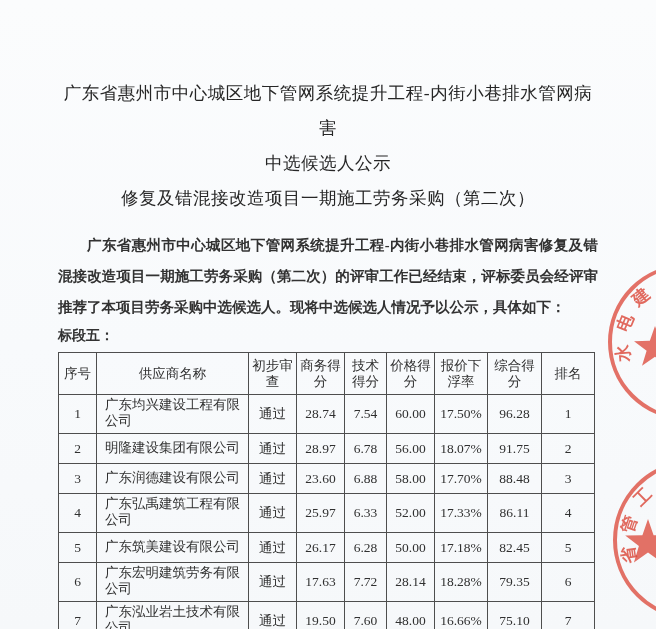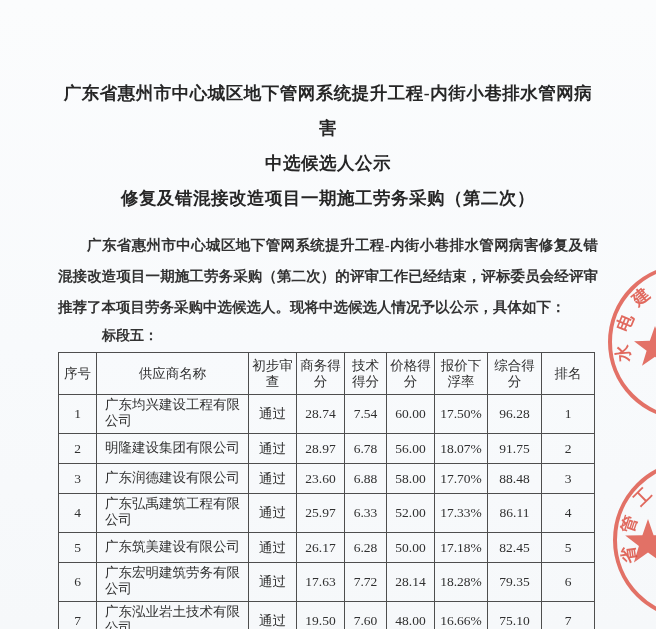--- a/index.html
+++ b/index.html
@@ -9,37 +9,36 @@
     background:#f4f6f8;
   }
   .page {
     position:relative;
     width:656px; height:629px;
     overflow:hidden;
     background: linear-gradient(180deg,#fbfcfd 0%, #f8fafc 55%, #f6f8fa 100%);
     color:#333;
   }
   .content { padding:76px 58px 0 58px; }
-  .title { text-align:center; font-weight:700; color:#262626; font-size:17.5px; }
+  .title { text-align:center; font-weight:400; color:#262626; font-size:17.5px; }
   .title .t-line { line-height:35px; letter-spacing:0.5px; }
   .intro {
     margin-top:14px;
     font-size:14.5px;
     line-height:31px;
     text-align:justify;
     text-indent:2em;
     color:#323232;
     font-weight:700;
   }
   .section-label {
     margin-top:4px;
     font-size:14px;
     font-weight:600;
     color:#323232;
-    margin-left:44px;
   }
   table.results {
     margin-top:7px;
     border-collapse:collapse;
     table-layout:fixed;
     width:536px;
     background:transparent;
   }
   table.results th, table.results td {
     border:1.4px solid #4e4e4e;

